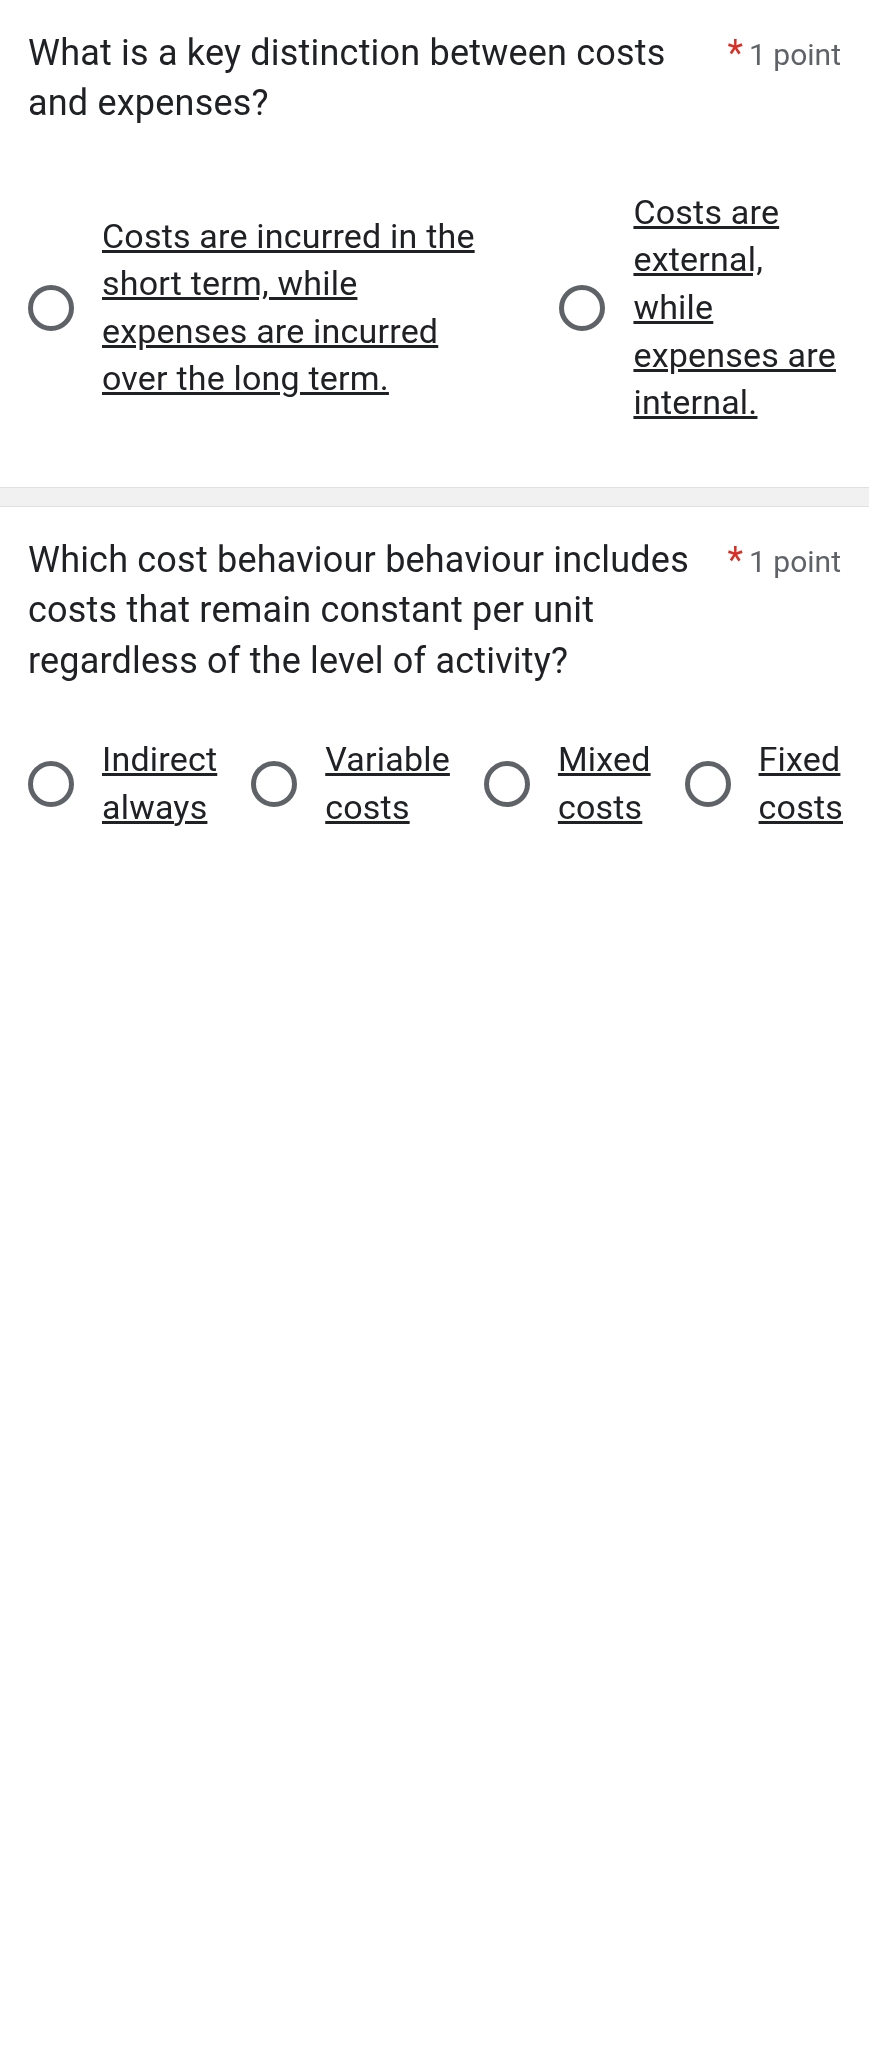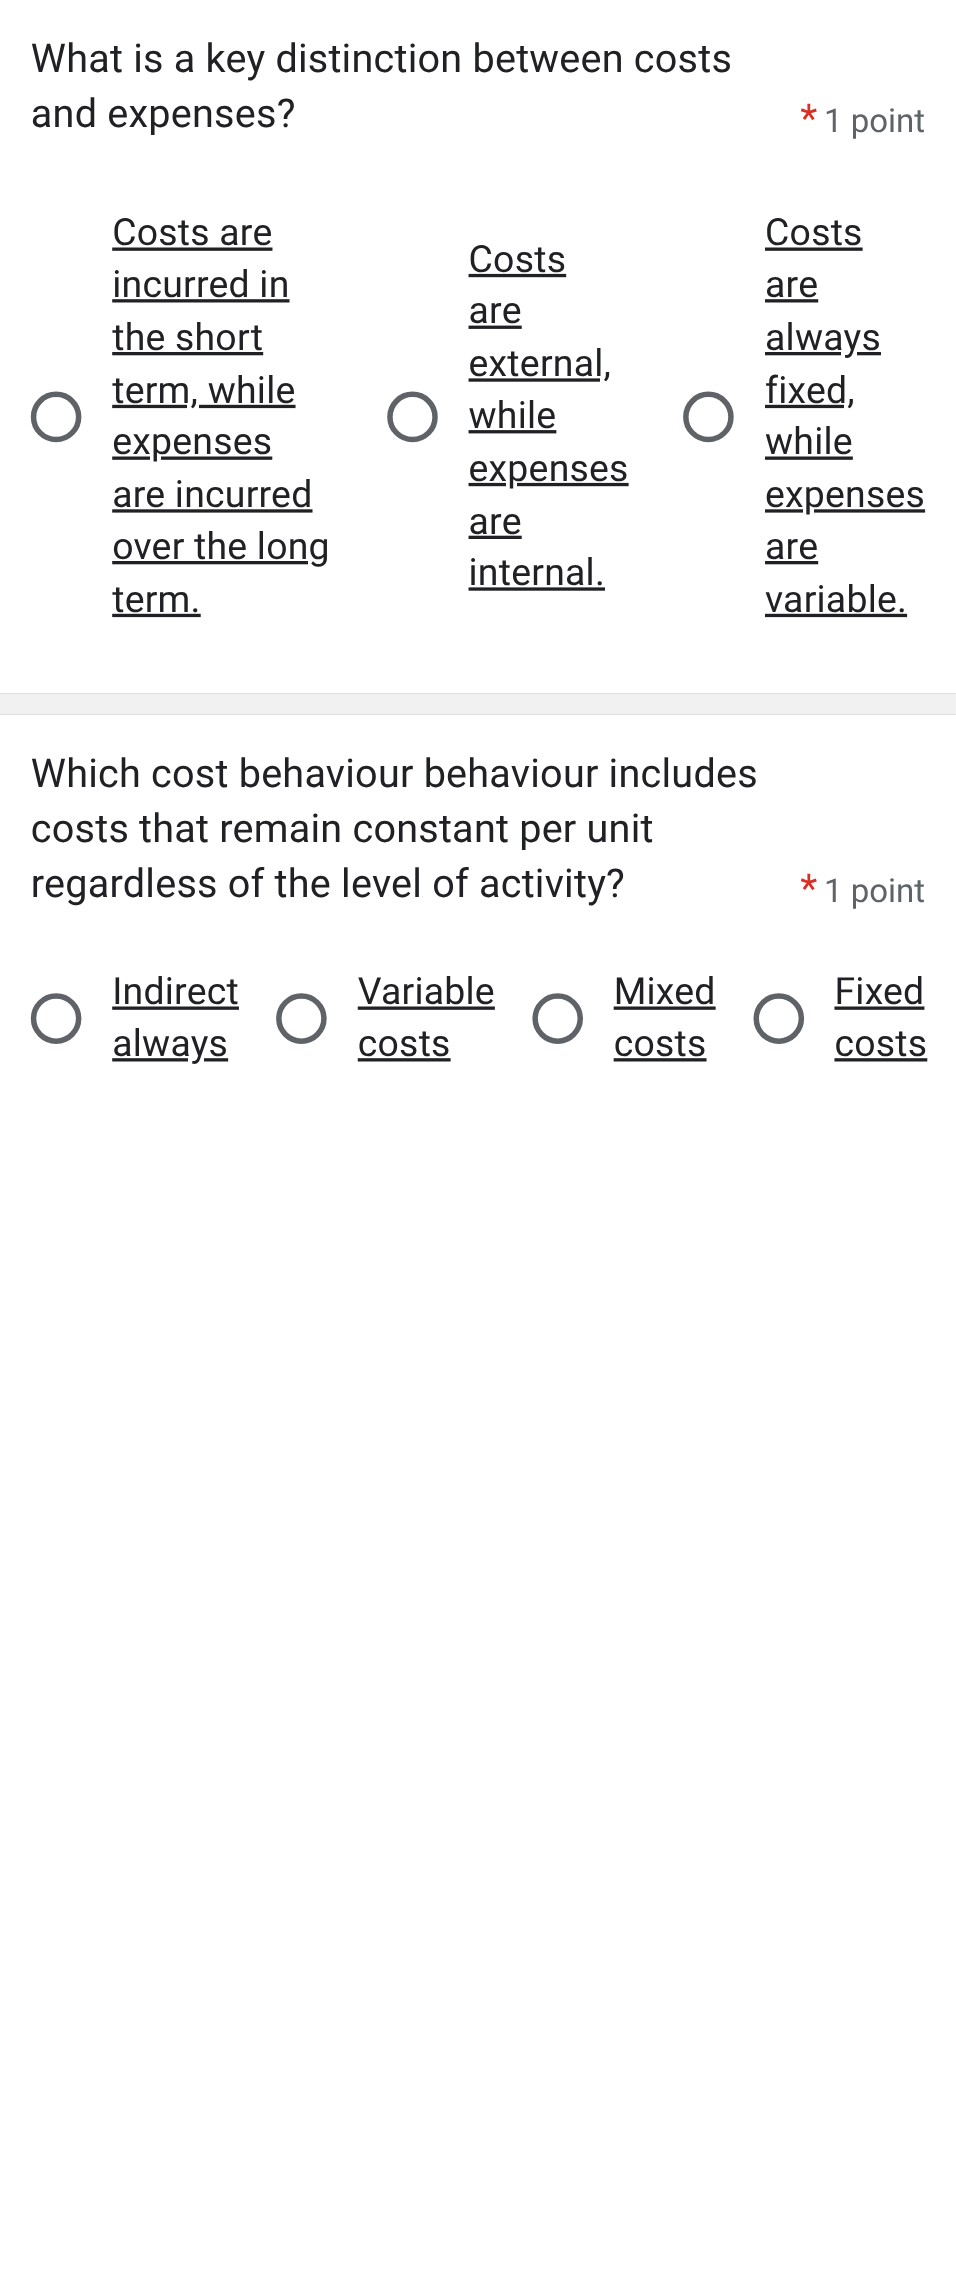--- a/index.html
+++ b/index.html
@@ -8,21 +8,21 @@
     background: #fff;
     color: #202124;
     width: 869px;
   }
   .question-card {
     background: #fff;
     padding: 28px 28px 60px 28px;
   }
   .question-header {
     display: flex;
-    align-items: flex-end;
+    align-items: flex-start;
     gap: 16px;
     margin-bottom: 60px;
   }
   .question-text {
     font-size: 36px;
     line-height: 1.4;
     color: #202124;
     flex: 1;
     letter-spacing: 0.2px;
   }
@@ -87,24 +87,20 @@
   </div>
   <div class="options">
     <label class="option">
       <span class="radio-circle"></span>
       <span class="option-label">Costs are incurred in the short term, while expenses are incurred over the long term.</span>
     </label>
     <label class="option">
       <span class="radio-circle"></span>
       <span class="option-label">Costs are external, while expenses are internal.</span>
     </label>
-    <label class="option">
-      <span class="radio-circle"></span>
-      <span class="option-label">Costs are always fixed, while expenses are variable.</span>
-    </label>
   </div>
 </div>
 
 <div class="divider"></div>
 
 <div class="question-card">
   <div class="question-header q2-header">
     <div class="question-text">
       <span>Which cost behaviour behaviour includes costs that remain constant per unit regardless of the level of activity?</span>
     </div>

